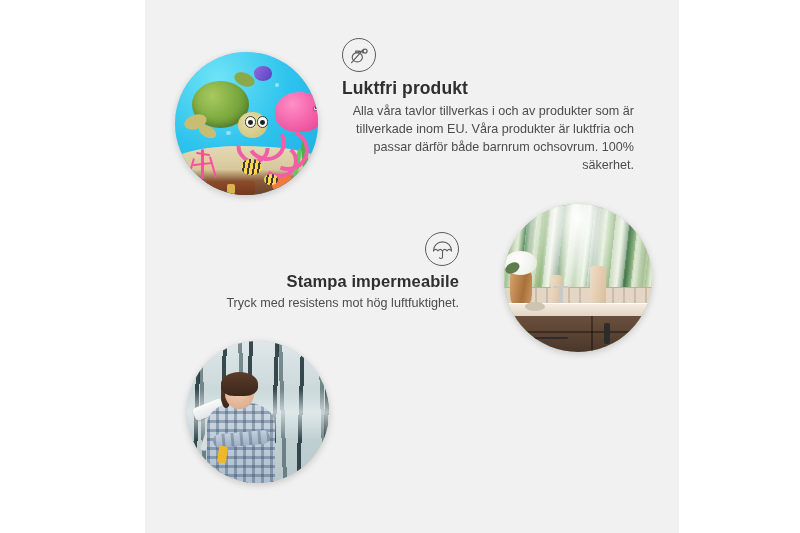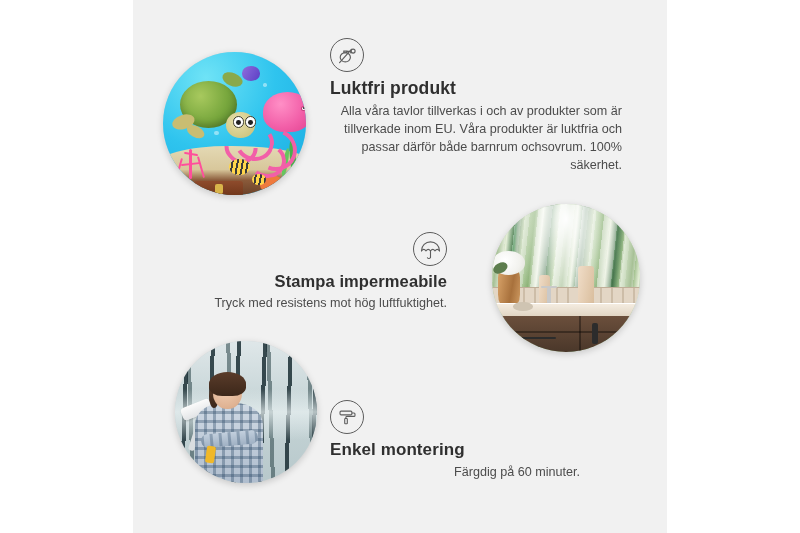--- a/index.html
+++ b/index.html
@@ -12,20 +12,21 @@
     height: 533px;
     overflow: hidden;
     font-family: "Liberation Sans", sans-serif;
   }
 
   .stage {
     position: relative;
     width: 714px;
     height: 533px;
     background: #ffffff;
+    margin-left: 12px;
   }
 
   
   .panel {
     position: absolute;
     left: 133px;
     top: 0;
     width: 534px;
     height: 533px;
     background: #f1f1f1;
@@ -458,27 +459,14 @@
           <path d="M2.6 13.4 q2.35 -3.1 4.7 0 q2.35 -3.1 4.7 0 q2.35 -3.1 4.7 0 q2.35 -3.1 4.7 0"></path>
           <path d="M12 13.4 V20.2"></path>
           <path d="M12 20.2 a1.8 1.8 0 0 1 -3.2 0.4"></path>
         </svg>
       </div>
     </div>
     <div class="f-title">Stampa impermeabile</div>
     <div class="f-desc">Tryck med resistens mot hög luftfuktighet.</div>
   </div>
 
-  <div class="feature feat3">
-    <div class="icon-wrap">
-      <div class="icon-circle">
-        <svg width="23" height="23" viewBox="0 0 24 24" fill="none" stroke="#5d5d5d" stroke-width="1.15" stroke-linecap="round" stroke-linejoin="round">
-          <rect x="4.2" y="5.4" width="12.4" height="3.9" rx="1.1"></rect>
-          <path d="M16.6 7.35 h2.2 a1 1 0 0 1 1 1 v1.5 a1 1 0 0 1 -1 1 h-7.5 a1 1 0 0 0 -1 1 v1.1"></path>
-          <rect x="9.1" y="13.1" width="2.7" height="5.4" rx="0.6"></rect>
-        </svg>
-      </div>
-    </div>
-    <div class="f-title">Enkel montering</div>
-    <div class="f-desc">Färgdig på 60 minuter.</div>
-  </div>
 
 </div>
 
 </body></html>

